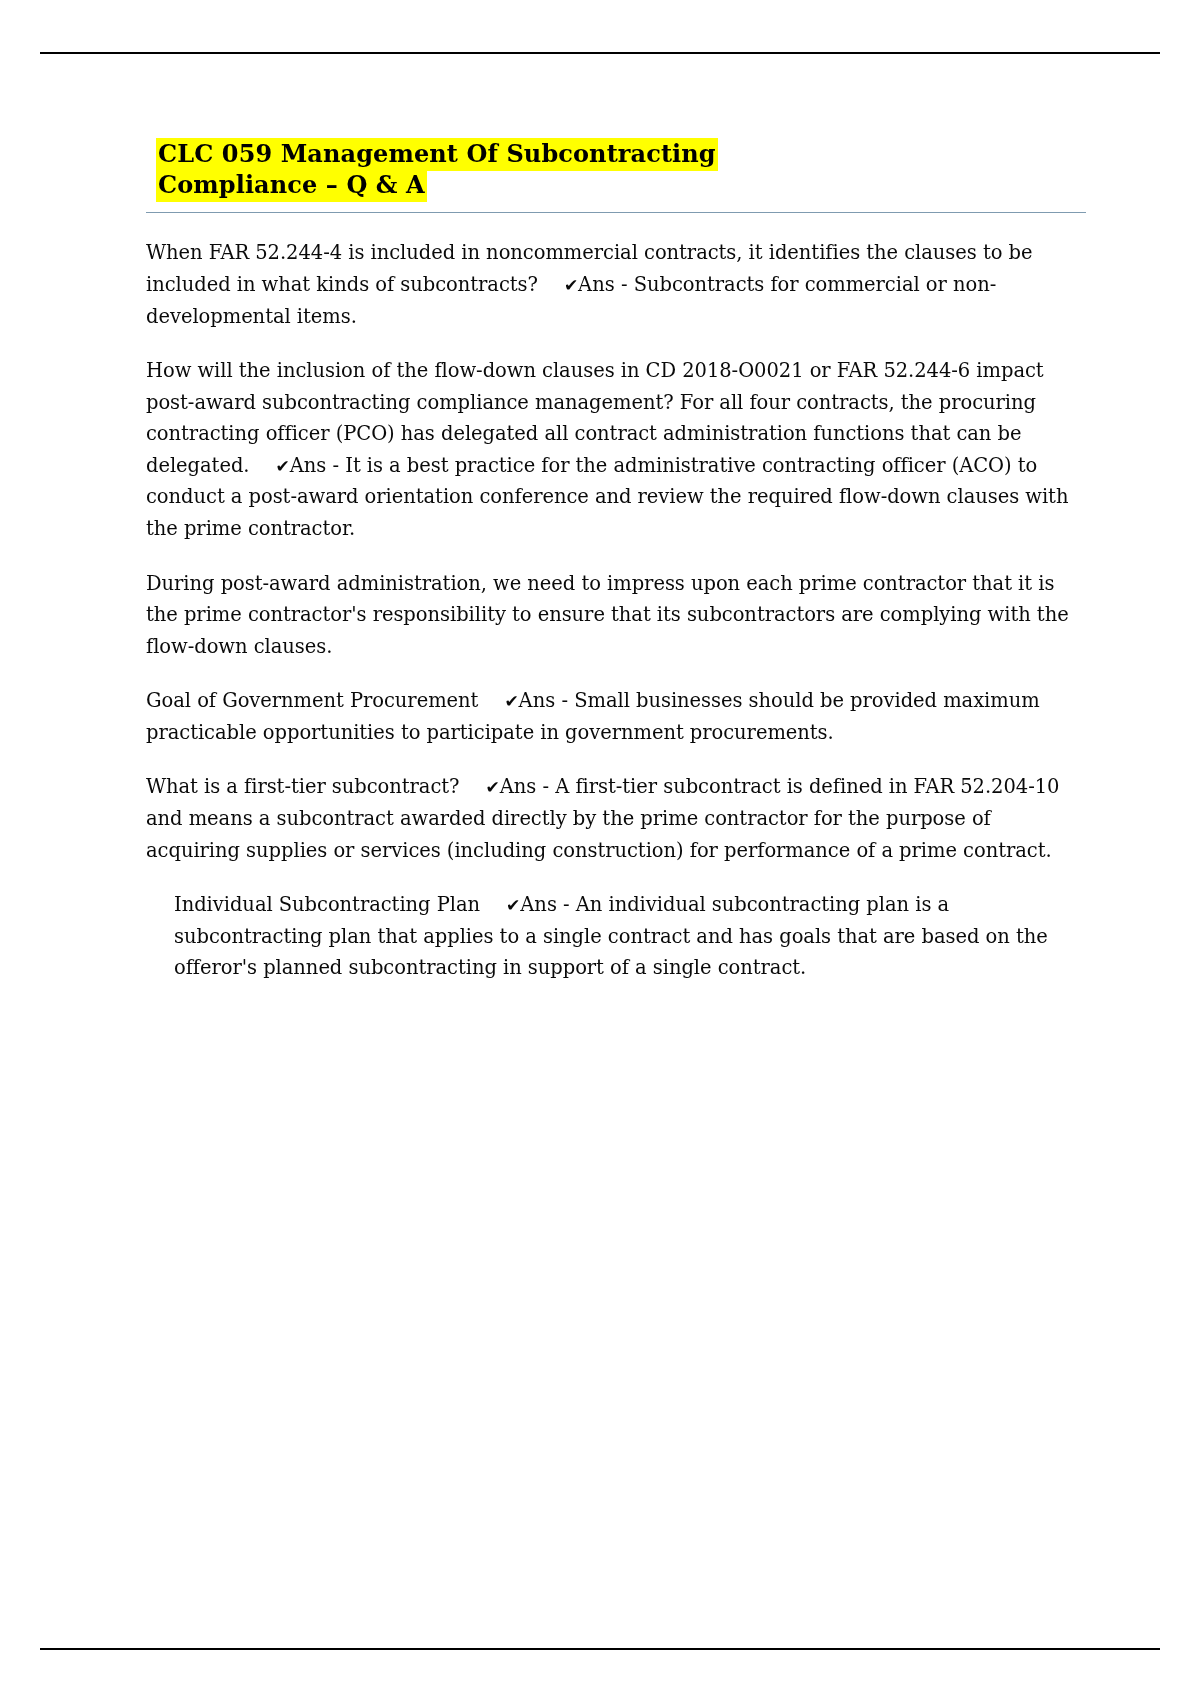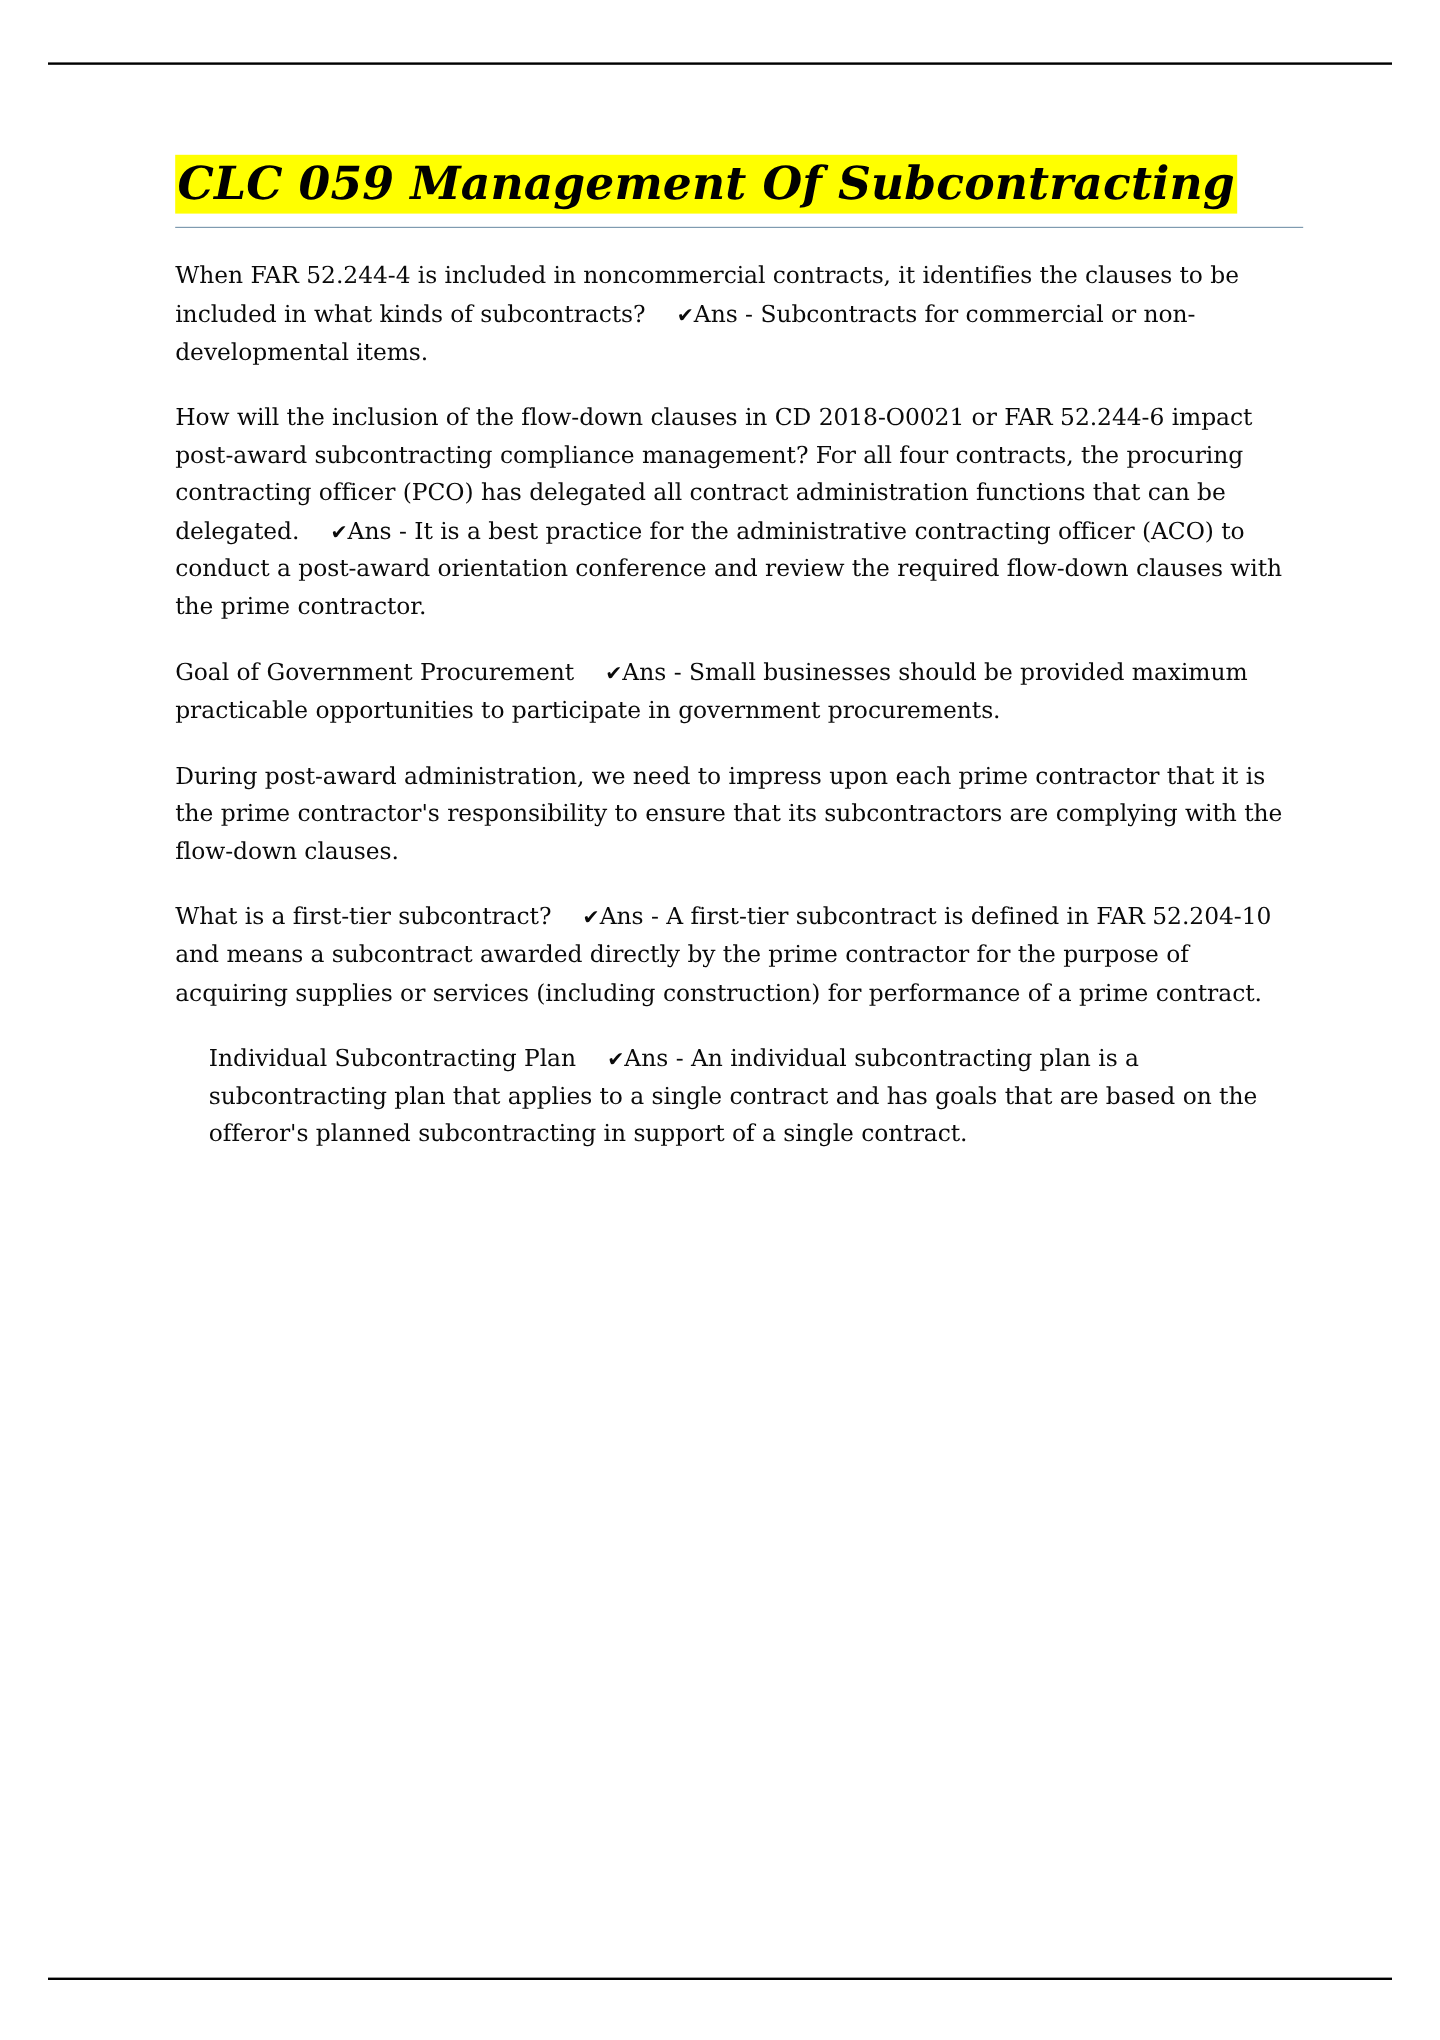--- a/index.html
+++ b/index.html
@@ -41,26 +41,25 @@
   }
   .content {
     position: absolute;
     left: 146px;
     top: 128px;
     width: 940px;
   }
   .doc-title {
     font-family: "DejaVu Serif", serif;
     font-weight: bold;
-    font-size: 38px;
+    font-size: 24px;
     line-height: 1.30;
     letter-spacing: 0.1px;
-    margin: 0;
+    margin: 10px;
     color: #000000;
-    font-style: italic;
   }
   .doc-title .hl {
     background: #ffff00;
     box-decoration-break: clone;
     -webkit-box-decoration-break: clone;
     padding: 1px 2px 3px 2px;
   }
   .title-rule {
     margin-top: 12px;
     width: 940px;
@@ -106,40 +105,41 @@
 <body>
 
 <div class="page">
 
   <div class="rule-top"></div>
 
   <div class="content">
 
     <h1 class="doc-title">
       <span class="hl">CLC 059 Management Of Subcontracting</span><br>
+      <span class="hl">Compliance – Q &amp; A</span>
     </h1>
 
     <div class="title-rule"></div>
 
     <div class="body-block">
 
       <p class="para">
         <span>When FAR 52.244-4 is included in noncommercial contracts, it identifies the clauses to be included in what kinds of subcontracts?</span><span class="gap"></span><span class="ans"><span class="check">✔</span><span class="ans-label">Ans</span>&nbsp;<span class="dash">-</span>&nbsp;</span><span>Subcontracts for commercial or non-developmental items.</span>
       </p>
 
       <p class="para">
         <span>How will the inclusion of the flow-down clauses in CD 2018-O0021 or FAR 52.244-6 impact post-award subcontracting compliance management? For all four contracts, the procuring contracting officer (PCO) has delegated all contract administration functions that can be delegated.</span><span class="gap"></span><span class="ans"><span class="check">✔</span><span class="ans-label">Ans</span>&nbsp;<span class="dash">-</span>&nbsp;</span><span>It is a best practice for the administrative contracting officer (ACO) to conduct a post-award orientation conference and review the required flow-down clauses with the prime contractor.</span>
       </p>
 
       <p class="para">
-        <span>Goal of Government Procurement</span><span class="gap"></span><span class="ans"><span class="check">✔</span><span class="ans-label">Ans</span>&nbsp;<span class="dash">-</span>&nbsp;</span><span>Small businesses should be provided maximum practicable opportunities to participate in government procurements.</span>
+        <span>During post-award administration, we need to impress upon each prime contractor that it is the prime contractor's responsibility to ensure that its subcontractors are complying with the flow-down clauses.</span>
       </p>
 
       <p class="para">
-        <span>During post-award administration, we need to impress upon each prime contractor that it is the prime contractor's responsibility to ensure that its subcontractors are complying with the flow-down clauses.</span>
+        <span>Goal of Government Procurement</span><span class="gap"></span><span class="ans"><span class="check">✔</span><span class="ans-label">Ans</span>&nbsp;<span class="dash">-</span>&nbsp;</span><span>Small businesses should be provided maximum practicable opportunities to participate in government procurements.</span>
       </p>
 
       <p class="para">
         <span>What is a first-tier subcontract?</span><span class="gap"></span><span class="ans"><span class="check">✔</span><span class="ans-label">Ans</span>&nbsp;<span class="dash">-</span>&nbsp;</span><span>A first-tier subcontract is defined in FAR 52.204-10 and means a subcontract awarded directly by the prime contractor for the purpose of acquiring supplies or services (including construction) for performance of a prime contract.</span>
       </p>
 
 
       <p class="para">
         <span>Individual Subcontracting Plan</span><span class="gap"></span><span class="ans"><span class="check">✔</span><span class="ans-label">Ans</span>&nbsp;<span class="dash">-</span>&nbsp;</span><span>An individual subcontracting plan is a subcontracting plan that applies to a single contract and has goals that are based on the offeror's planned subcontracting in support of a single contract.</span>
       </p>

